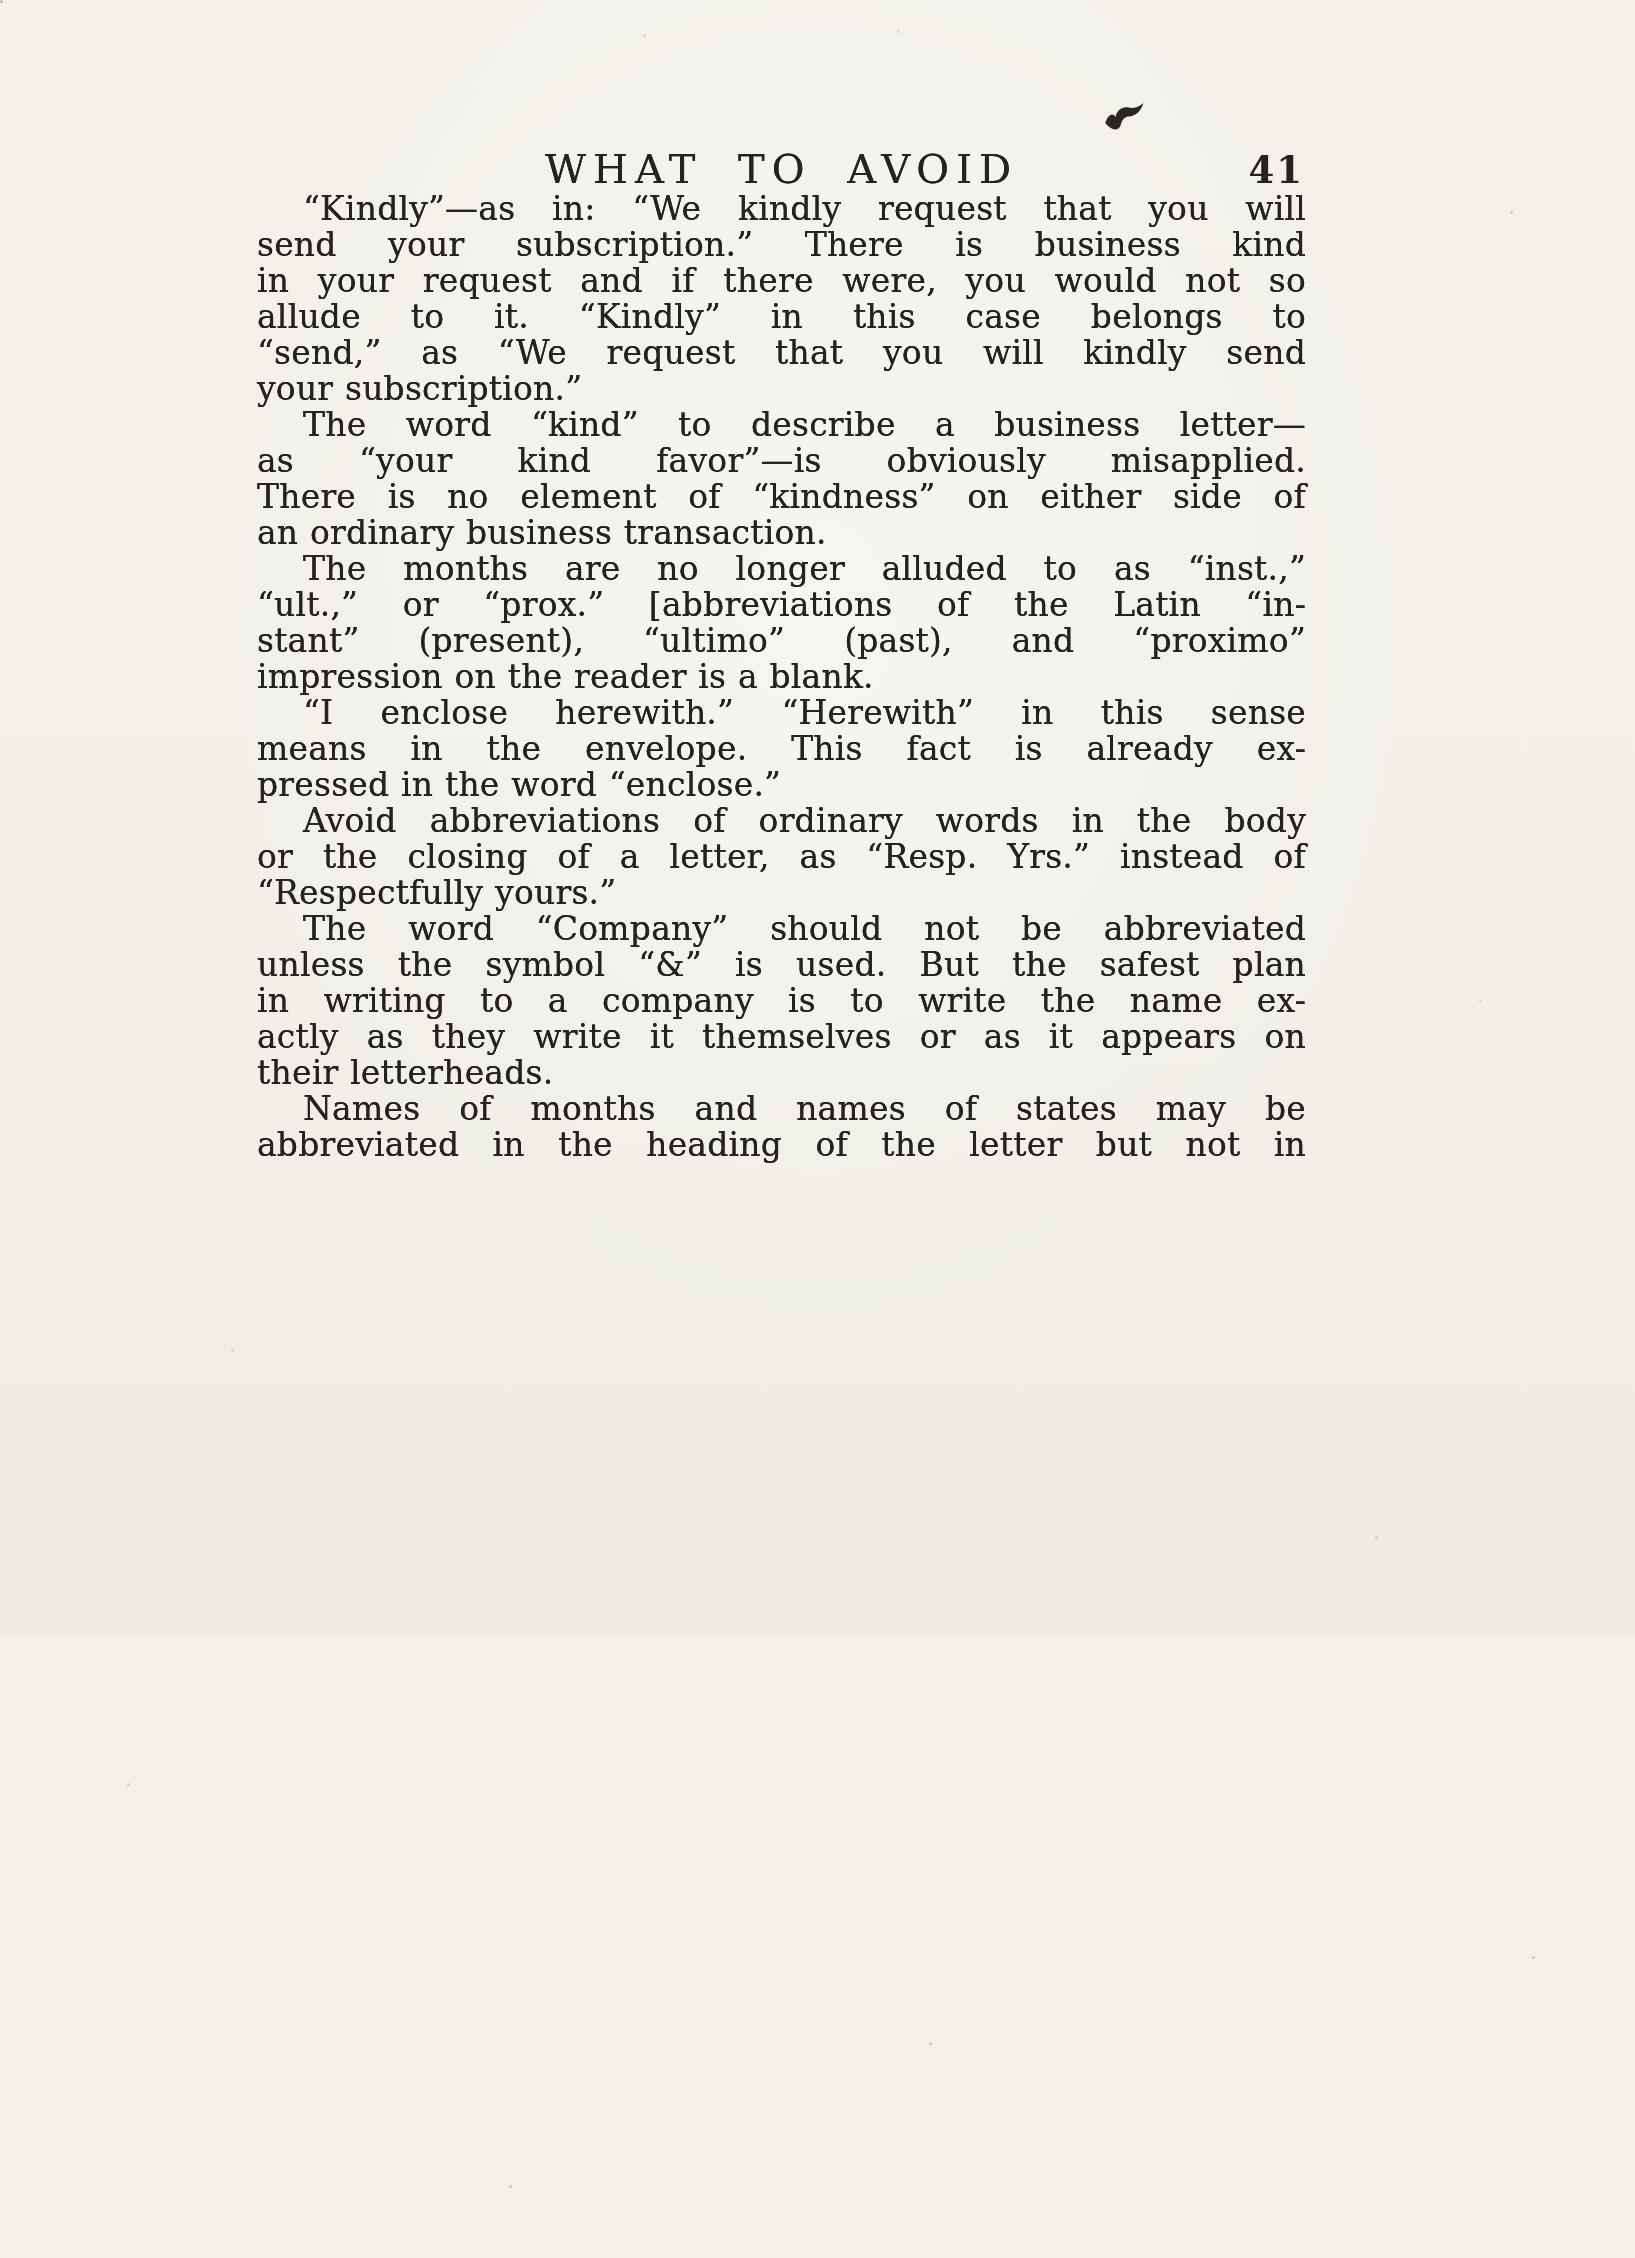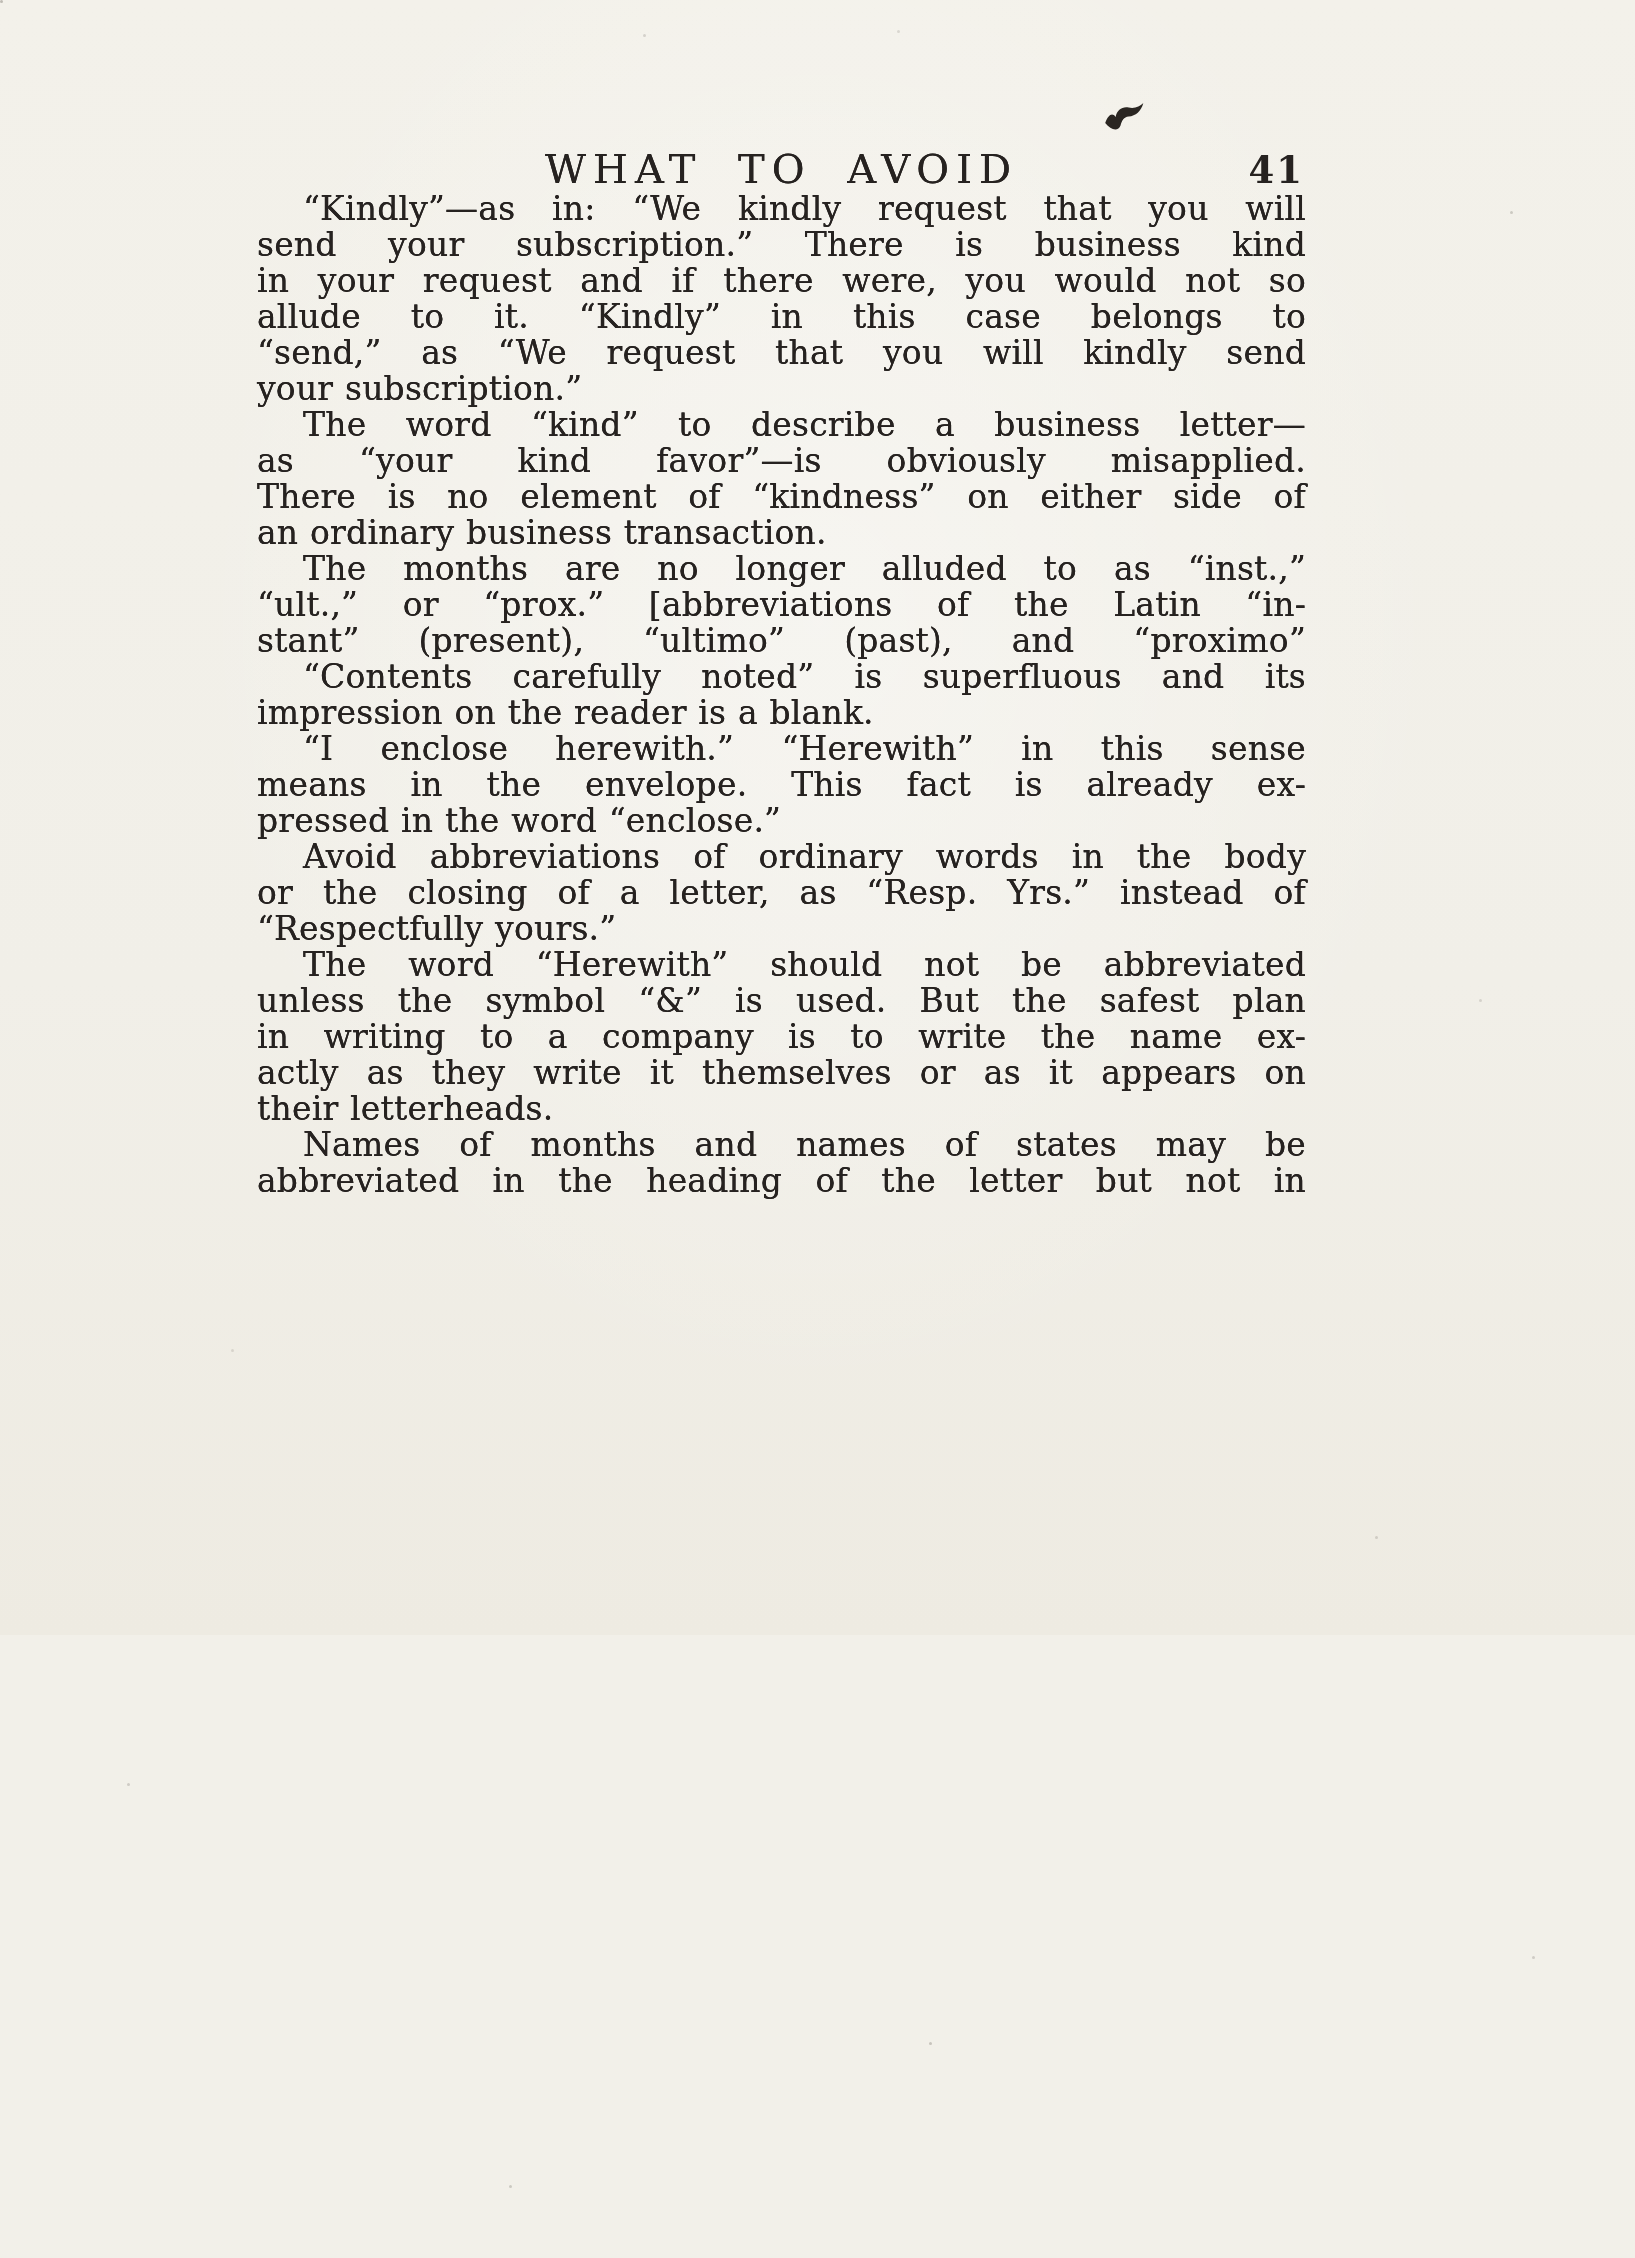--- a/index.html
+++ b/index.html
@@ -150,38 +150,37 @@
       <div class="line end">an ordinary business transaction.</div>
     </div>
 
     <div class="para">
       <div class="line indent">The months are no longer alluded to as “inst.,”</div>
       <div class="line">“ult.,” or “prox.” [abbreviations of the Latin “in-</div>
       <div class="line">stant” (present), “ultimo” (past), and “proximo”</div>
     </div>
 
     <div class="para">
-      <div class="line indent">“Contents carefully noted” is superfluous and its</div>
       <div class="line end">impression on the reader is a blank.</div>
     </div>
 
     <div class="para">
       <div class="line indent">“I enclose herewith.” “Herewith” in this sense</div>
       <div class="line">means in the envelope. This fact is already ex-</div>
       <div class="line end">pressed in the word “enclose.”</div>
     </div>
 
     <div class="para">
       <div class="line indent">Avoid abbreviations of ordinary words in the body</div>
       <div class="line">or the closing of a letter, as “Resp. Yrs.” instead of</div>
       <div class="line end">“Respectfully yours.”</div>
     </div>
 
     <div class="para">
-      <div class="line indent">The word “Herewith” should not be abbreviated</div>
+      <div class="line indent">The word “Company” should not be abbreviated</div>
       <div class="line">unless the symbol “&amp;” is used. But the safest plan</div>
       <div class="line">in writing to a company is to write the name ex-</div>
       <div class="line">actly as they write it themselves or as it appears on</div>
       <div class="line end">their letterheads.</div>
     </div>
 
     <div class="para">
       <div class="line indent">Names of months and names of states may be</div>
       <div class="line">abbreviated in the heading of the letter but not in</div>
     </div>

